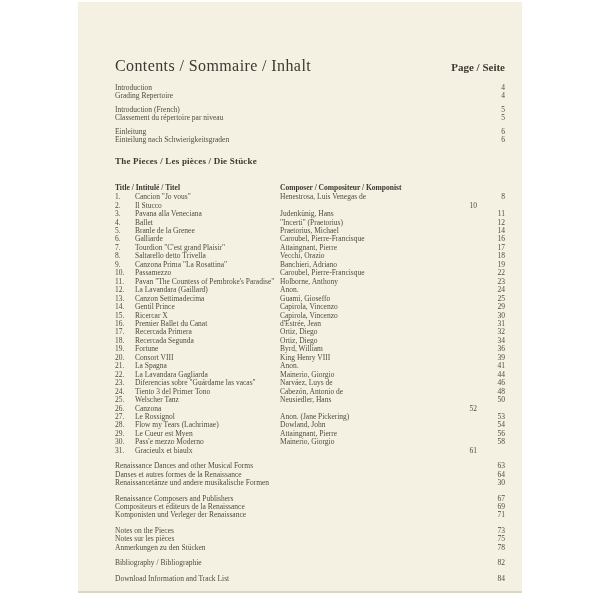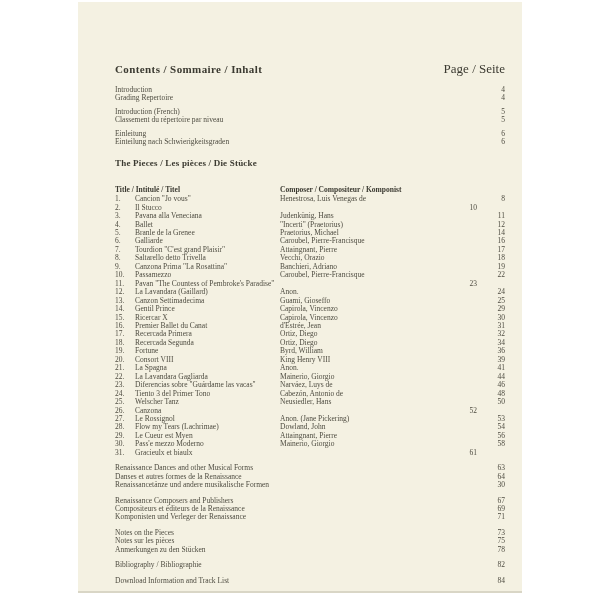--- a/index.html
+++ b/index.html
@@ -17,24 +17,24 @@
   }
   .content{
     padding:31px 17px 0 37px;
     color:#4e4c41;
   }
   .toc-header{
     display:flex;justify-content:space-between;align-items:baseline;
     margin-bottom:9px;
   }
   .toc-title{
-    font-size:11px;font-weight:bold;color:#3b3a31;letter-spacing:.4px;
+    font-size:16px;font-weight:normal;color:#3b3a31;letter-spacing:.4px;
   }
   .page-label{
-    font-size:13px;font-weight:normal;color:#3b3a31;margin-top:28px;
+    font-size:11px;font-weight:bold;color:#3b3a31;margin-top:28px;
   }
   .row{
     display:flex;justify-content:space-between;
     font-size:7.5px;line-height:8.45px;gap:40px;
   }
   .row .lbl{flex:1;white-space:nowrap;overflow:hidden;}
   .row .pg{text-align:right;min-width:16px;}
   .group{margin-bottom:5px;}
   .pieces-heading{
     font-size:9px;font-weight:bold;color:#3b3a31;
@@ -175,20 +175,21 @@
   <div class="piece-row">
     <span class="num">10.</span>
     <span class="ttl">Passamezzo</span>
     <span class="cmp">Caroubel, Pierre-Francisque</span>
     <span class="pg">22</span>
   </div>
 
   <div class="piece-row">
     <span class="num">11.</span>
     <span class="ttl">Pavan "The Countess of Pembroke's Paradise"</span>
+    <span class="cmp">Holborne, Anthony</span>
     <span class="pg">23</span>
   </div>
 
   <div class="piece-row">
     <span class="num">12.</span>
     <span class="ttl">La Lavandara (Gaillard)</span>
     <span class="cmp">Anon.</span>
     <span class="pg">24</span>
   </div>
 

